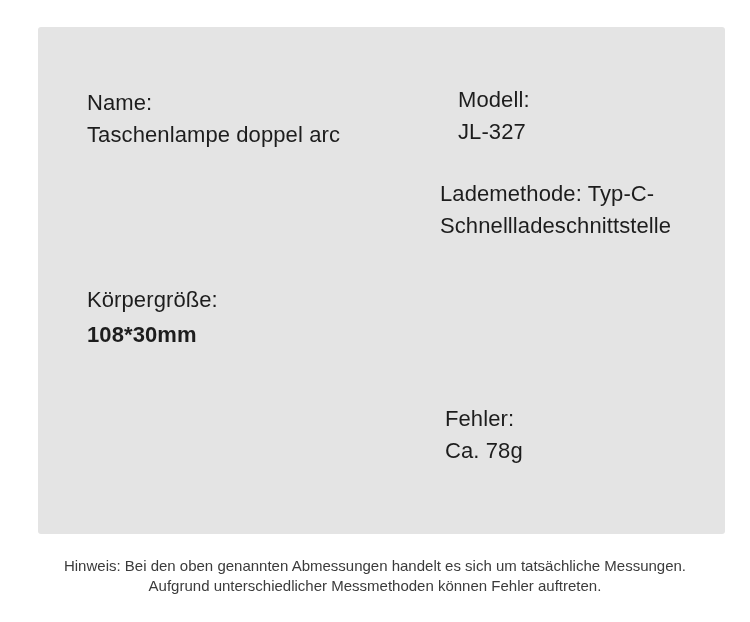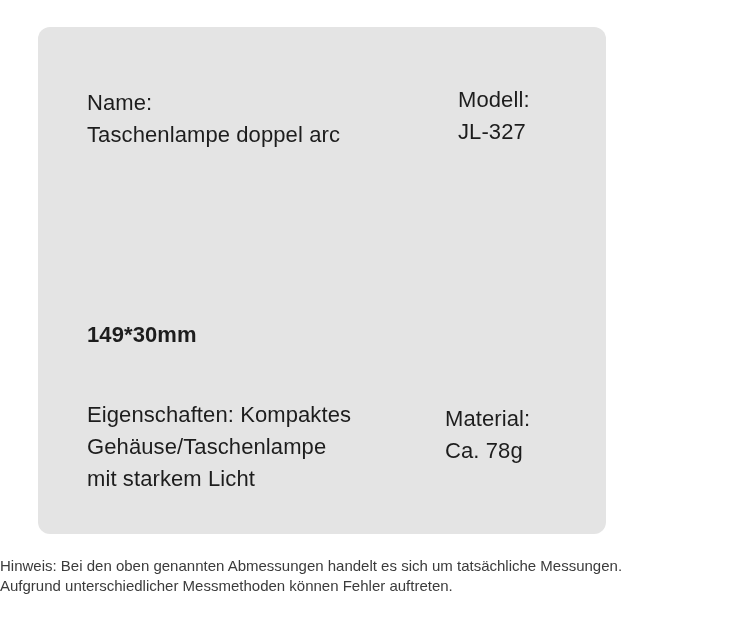--- a/index.html
+++ b/index.html
@@ -11,24 +11,24 @@
     height: 622px;
     position: relative;
     overflow: hidden;
     background: #ffffff;
     font-family: "Liberation Sans", sans-serif;
   }
   .card {
     position: absolute;
     left: 38px;
     top: 27px;
-    width: 568px;
+    width: 687px;
     height: 507px;
     background: #e4e4e4;
-    border-radius: 12px;
+    border-radius: 3px;
   }
   .spec {
     position: absolute;
     font-size: 22px;
     line-height: 32px;
     color: #1d1d1d;
     white-space: pre-line;
     width: max-content;
     letter-spacing: 0.1px;
   }
@@ -41,38 +41,38 @@
   
   .spec.model       { left: 420px; top: 57px;  }
   .spec.charging    { left: 402px; top: 151px; }
   .spec.function    { left: 409px; top: 251px; }
   .spec.weight      { left: 407px; top: 376px; }
   .footer-note {
     position: absolute;
     left: 0;
     top: 556px;
     width: 750px;
-    text-align: left;
+    text-align: center;
     font-size: 15px;
     line-height: 20px;
     color: #3b3b3b;
     white-space: pre-line;
   }
 </style>
 </head>
 <body>
 
 <div class="card">
   <div class="spec name">Name:
 Taschenlampe doppel arc</div>
-  <div class="spec size-value">149*30mm</div>
-  <div class="spec features">Eigenschaften: Kompaktes
-Gehäuse/Taschenlampe
-mit starkem Licht</div>
+  <div class="spec size-label">Körpergröße:</div>
+  <div class="spec size-value">108*30mm</div>
 
   <div class="spec model">Modell:
 JL-327</div>
-  <div class="spec weight">Material:
+  <div class="spec charging">Lademethode: Typ-C-
+Schnellladeschnittstelle</div>
+  <div class="spec weight">Fehler:
 Ca. 78g</div>
 </div>
 
 <div class="footer-note">Hinweis: Bei den oben genannten Abmessungen handelt es sich um tatsächliche Messungen.
 Aufgrund unterschiedlicher Messmethoden können Fehler auftreten.</div>
 
 </body></html>

